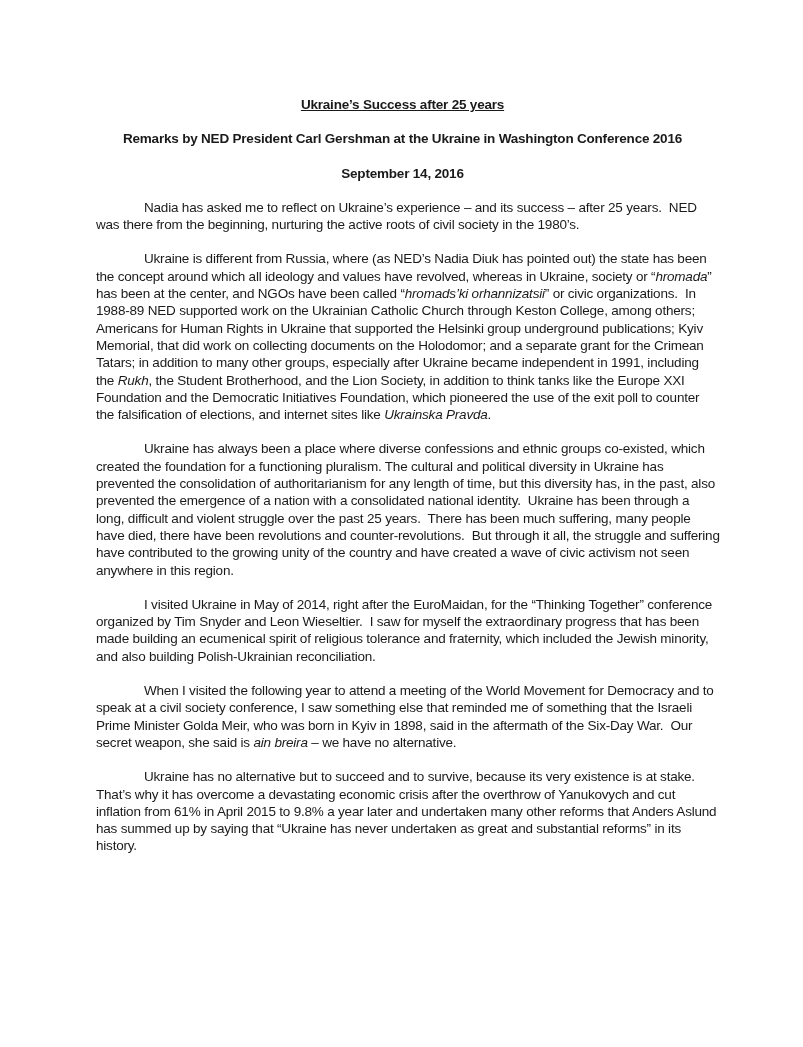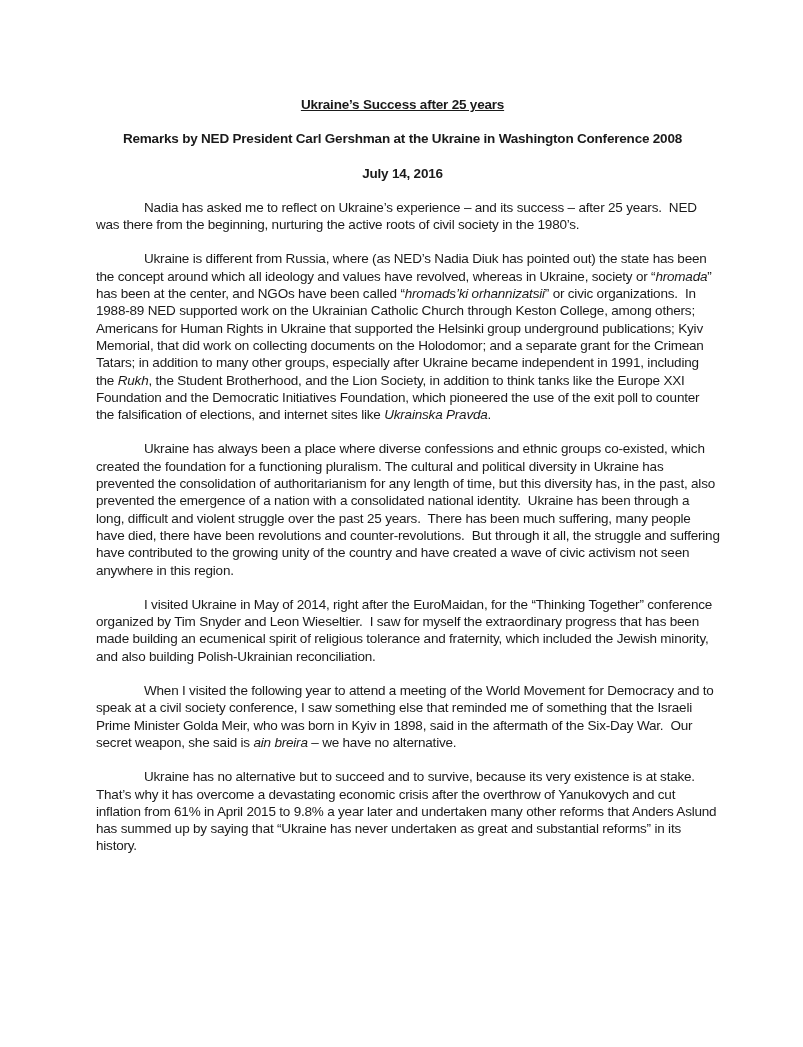--- a/index.html
+++ b/index.html
@@ -37,22 +37,22 @@
     white-space: pre-wrap;
     overflow-wrap: break-word;
   }
   .italic { font-style: italic; }
 </style>
 </head>
 <body>
 
 <div class="page">
   <p class="doc-heading title">Ukraine’s Success after 25 years</p>
-  <p class="doc-heading">Remarks by NED President Carl Gershman at the Ukraine in Washington Conference 2008</p>
-  <p class="doc-heading">July 14, 2016</p>
+  <p class="doc-heading">Remarks by NED President Carl Gershman at the Ukraine in Washington Conference 2016</p>
+  <p class="doc-heading">September 14, 2016</p>
   <div>
       <p class="body-para"><span>Nadia has asked me to reflect on Ukraine’s experience – and its success – after 25 years.  NED was there from the beginning, nurturing the active roots of civil society in the 1980’s.</span></p>
       <p class="body-para"><span>Ukraine is different from Russia, where (as NED’s Nadia Diuk has pointed out) the state has been the concept around which all ideology and values have revolved, whereas in Ukraine, society or “</span><span class="italic">hromada</span><span>” has been at the center, and NGOs have been called “</span><span class="italic">hromads’ki orhannizatsii</span><span>” or civic organizations.  In 1988-89 NED supported work on the Ukrainian Catholic Church through Keston College, among others; Americans for Human Rights in Ukraine that supported the Helsinki group underground publications; Kyiv Memorial, that did work on collecting documents on the Holodomor; and a separate grant for the Crimean Tatars; in addition to many other groups, especially after Ukraine became independent in 1991, including the </span><span class="italic">Rukh</span><span>, the Student Brotherhood, and the Lion Society, in addition to think tanks like the Europe XXI Foundation and the Democratic Initiatives Foundation, which pioneered the use of the exit poll to counter the falsification of elections, and internet sites like </span><span class="italic">Ukrainska Pravda</span><span>.</span></p>
       <p class="body-para"><span>Ukraine has always been a place where diverse confessions and ethnic groups co-existed, which created the foundation for a functioning pluralism. The cultural and political diversity in Ukraine has prevented the consolidation of authoritarianism for any length of time, but this diversity has, in the past, also prevented the emergence of a nation with a consolidated national identity.  Ukraine has been through a long, difficult and violent struggle over the past 25 years.  There has been much suffering, many people have died, there have been revolutions and counter-revolutions.  But through it all, the struggle and suffering have contributed to the growing unity of the country and have created a wave of civic activism not seen anywhere in this region.</span></p>
       <p class="body-para"><span>I visited Ukraine in May of 2014, right after the EuroMaidan, for the “Thinking Together” conference organized by Tim Snyder and Leon Wieseltier.  I saw for myself the extraordinary progress that has been made building an ecumenical spirit of religious tolerance and fraternity, which included the Jewish minority, and also building Polish-Ukrainian reconciliation.</span></p>
       <p class="body-para"><span>When I visited the following year to attend a meeting of the World Movement for Democracy and to speak at a civil society conference, I saw something else that reminded me of something that the Israeli Prime Minister Golda Meir, who was born in Kyiv in 1898, said in the aftermath of the Six-Day War.  Our secret weapon, she said is </span><span class="italic">ain breira</span><span> – we have no alternative.</span></p>
       <p class="body-para"><span>Ukraine has no alternative but to succeed and to survive, because its very existence is at stake. That’s why it has overcome a devastating economic crisis after the overthrow of Yanukovych and cut inflation from 61% in April 2015 to 9.8% a year later and undertaken many other reforms that Anders Aslund has summed up by saying that “Ukraine has never undertaken as great and substantial reforms” in its history.</span></p>
     </div>
 </div>
 

